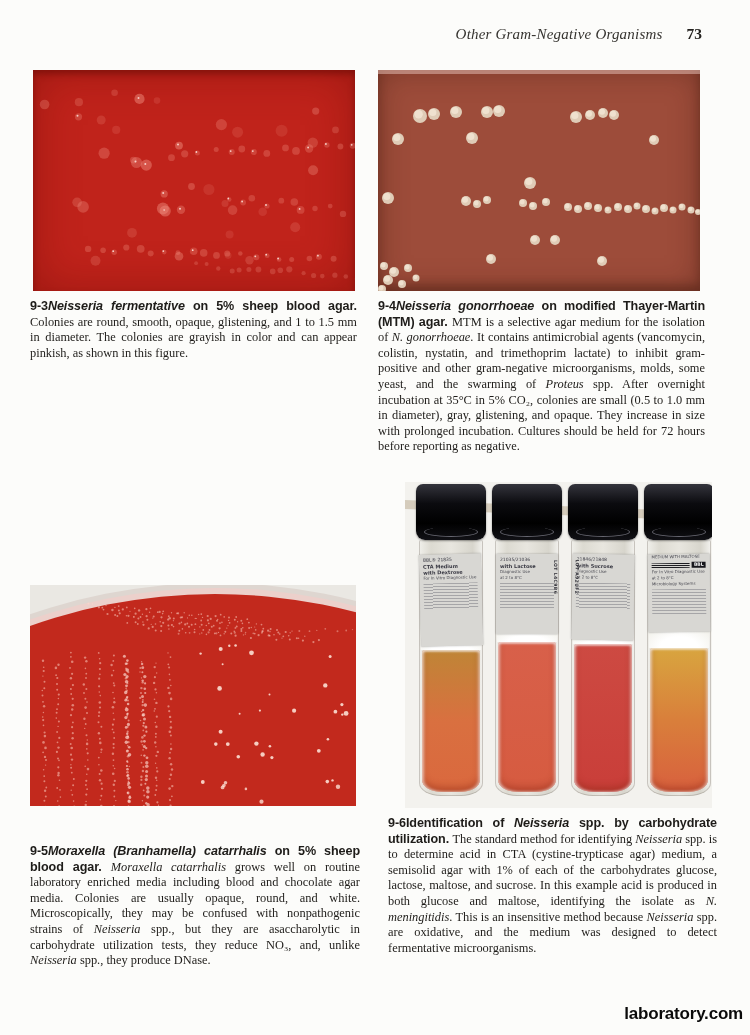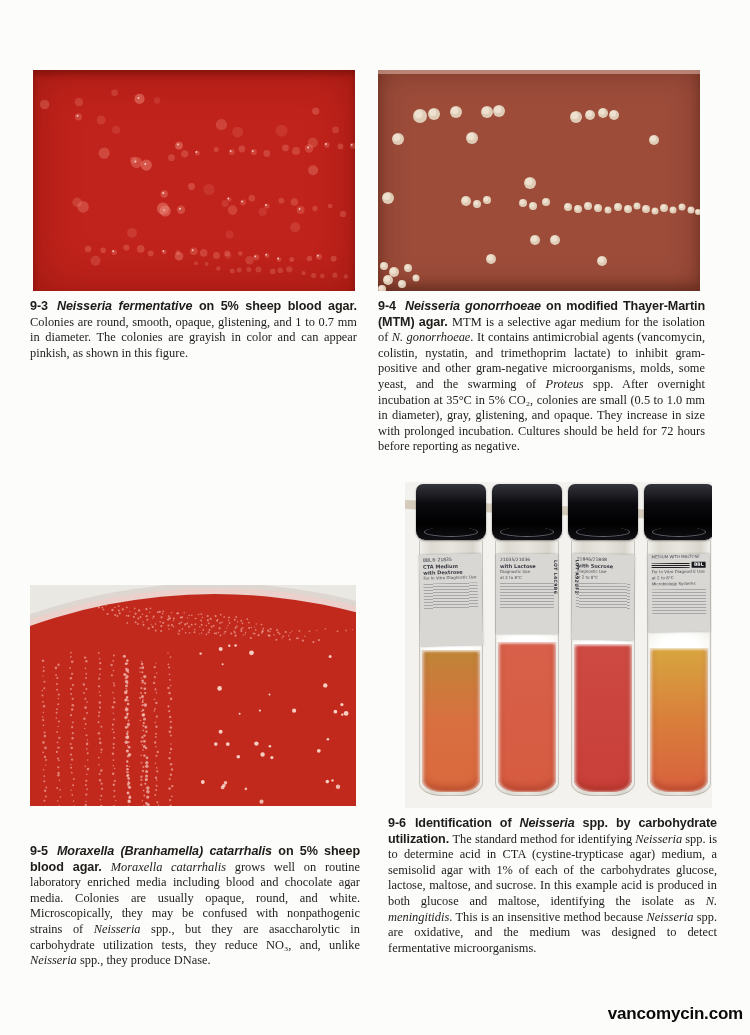--- a/index.html
+++ b/index.html
@@ -68,30 +68,34 @@
                      inset 0 -5px 7px rgba(140,40,20,.45), inset 0 2px 2px rgba(255,255,255,.5);}
   .t1 .liquid{top:166px}.t2 .liquid{top:158px}.t3 .liquid{top:160px}.t4 .liquid{top:164px}
 
   
   .caption{position:absolute;margin:0;text-align:justify;font-size:12.4px;line-height:15.6px;color:#1e1c19;}
   .cap93{left:30px;top:299px;width:327px;}
   .cap94{left:378px;top:299px;width:327px;}
   .cap95{left:30px;top:844px;width:330px;}
   .cap96{left:388px;top:816px;width:329px;}
   .cap-num,.cap-title{font-family:"Liberation Sans",sans-serif;font-weight:bold;font-size:12.6px;letter-spacing:-.1px;}
-  .cap-num{padding-right:9px;}
+  .cap-num{}
 
   .watermark{position:absolute;top:1004px;right:7px;font-family:"Liberation Sans",sans-serif;
              font-weight:bold;font-size:17px;color:#0a0a0a;letter-spacing:-.2px;}
 </style>
 </head>
 <body>
 
 <div class="page">
 
+  <div class="running-head">
+    <span class="rh-title">Other Gram-Negative Organisms</span>
+    <span class="rh-page">73</span>
+  </div>
 
   <div class="photo photo93" style="background-color: rgb(192, 35, 27);">
     <svg id="svg93" width="322" height="221" viewBox="0 0 322 221">
         <circle cx="196.6" cy="164.4" r="4.0" fill="#ee8c7d" fill-opacity="0.17284497403539717"></circle>
         <circle cx="229.7" cy="141.8" r="4.3" fill="#ee8c7d" fill-opacity="0.1809747129585594"></circle>
         <circle cx="81.6" cy="22.8" r="3.3" fill="#ee8c7d" fill-opacity="0.26060718939639627"></circle>
         <circle cx="124.0" cy="30.6" r="3.3" fill="#ee8c7d" fill-opacity="0.18021235735155644"></circle>
         <circle cx="199.6" cy="140.1" r="4.8" fill="#ee8c7d" fill-opacity="0.3013395199924708"></circle>
         <circle cx="188.4" cy="54.6" r="5.6" fill="#ee8c7d" fill-opacity="0.32260642018169167"></circle>
         <circle cx="83.2" cy="59.9" r="4.1" fill="#ee8c7d" fill-opacity="0.18962927762418985"></circle>
@@ -309,21 +313,21 @@
           <circle cx="23.2" cy="213.0" r="2.4" fill="#f0e3d1" fill-opacity="0.95"></circle>
           <circle cx="38.0" cy="208.0" r="3.5" fill="#e2d1bc" fill-opacity="0.96"></circle>
           <circle cx="37.3" cy="207.1" r="2.1" fill="#f0e3d1" fill-opacity="0.95"></circle>
           <circle cx="4.0" cy="219.0" r="4.0" fill="#e2d1bc" fill-opacity="0.96"></circle>
           <circle cx="3.2" cy="218.0" r="2.4" fill="#f0e3d1" fill-opacity="0.95"></circle>
         </g>
       </svg>
   </div>
 
   <p class="caption cap93">
-    <span class="cap-num">9-3</span><span class="cap-title"><span></span><i>Neisseria fermentative</i><span> on 5% sheep blood agar. </span></span><span class="cap-body"><span>Colonies are round, smooth, opaque, glistening, and 1 to 0.7 mm in diameter. The colonies are grayish in color and can appear pinkish, as shown in this figure.</span></span>
+    <span class="cap-num">9-3</span><span class="cap-title"><span></span><i>Neisseria fermentative</i><span> on 5% sheep blood agar. </span></span><span class="cap-body"><span>Colonies are round, smooth, opaque, glistening, and 1 to 1.5 mm in diameter. The colonies are grayish in color and can appear pinkish, as shown in this figure.</span></span>
   </p>
 
   <p class="caption cap94">
     <span class="cap-num">9-4</span><span class="cap-title"><span></span><i>Neisseria gonorrhoeae</i><span> on modified Thayer-Martin (MTM) agar. </span></span><span class="cap-body"><span>MTM is a selective agar medium for the isolation of </span><i>N. gonorrhoeae</i><span>. It contains antimicrobial agents (vancomycin, colistin, nystatin, and trimethoprim lactate) to inhibit gram-positive and other gram-negative microorganisms, molds, some yeast, and the swarming of </span><i>Proteus</i><span> spp. After overnight incubation at 35°C in 5% CO₂, colonies are small (0.5 to 1.0 mm in diameter), gray, glistening, and opaque. They increase in size with prolonged incubation. Cultures should be held for 72 hours before reporting as negative.</span></span>
   </p>
 
   <div class="photo photo95">
     <svg id="svg95" width="326" height="221" viewBox="0 0 326 221">
         <circle cx="185" cy="560" r="562" fill="#ded6d0"></circle>
         <circle cx="185" cy="560" r="557" fill="#ecd0cb"></circle>
@@ -998,15 +1002,15 @@
   </div>
 
   <p class="caption cap95">
     <span class="cap-num">9-5</span><span class="cap-title"><span></span><i>Moraxella (Branhamella) catarrhalis</i><span> on 5% sheep blood agar. </span></span><span class="cap-body"><span></span><i>Moraxella catarrhalis</i><span> grows well on routine laboratory enriched media including blood and chocolate agar media. Colonies are usually opaque, round, and white. Microscopically, they may be confused with nonpathogenic strains of </span><i>Neisseria</i><span> spp., but they are asaccharolytic in carbohydrate utilization tests, they reduce NO₃, and, unlike </span><i>Neisseria</i><span> spp., they produce DNase.</span></span>
   </p>
 
   <p class="caption cap96">
     <span class="cap-num">9-6</span><span class="cap-title"><span>Identification of </span><i>Neisseria</i><span> spp. by carbohydrate utilization. </span></span><span class="cap-body"><span>The standard method for identifying </span><i>Neisseria</i><span> spp. is to determine acid in CTA (cystine-trypticase agar) medium, a semisolid agar with 1% of each of the carbohydrates glucose, lactose, maltose, and sucrose. In this example acid is produced in both glucose and maltose, identifying the isolate as </span><i>N. meningitidis</i><span>. This is an insensitive method because </span><i>Neisseria</i><span> spp. are oxidative, and the medium was designed to detect fermentative microorganisms.</span></span>
   </p>
 
-  <div class="watermark">vancomycin.com</div>
+  <div class="watermark">laboratory.com</div>
 
 </div>
 
 </body></html>

